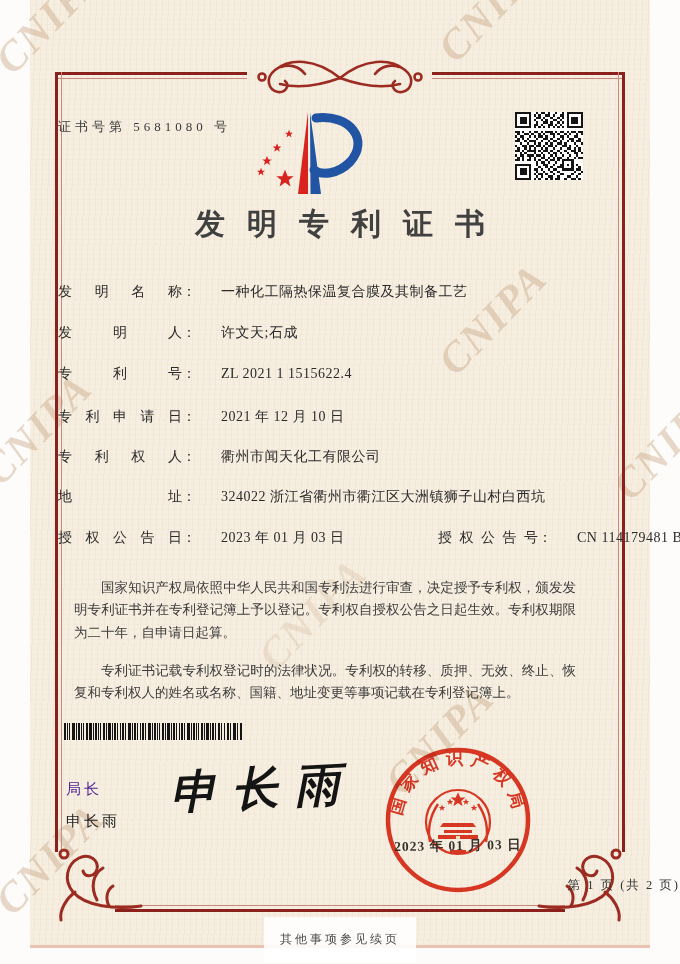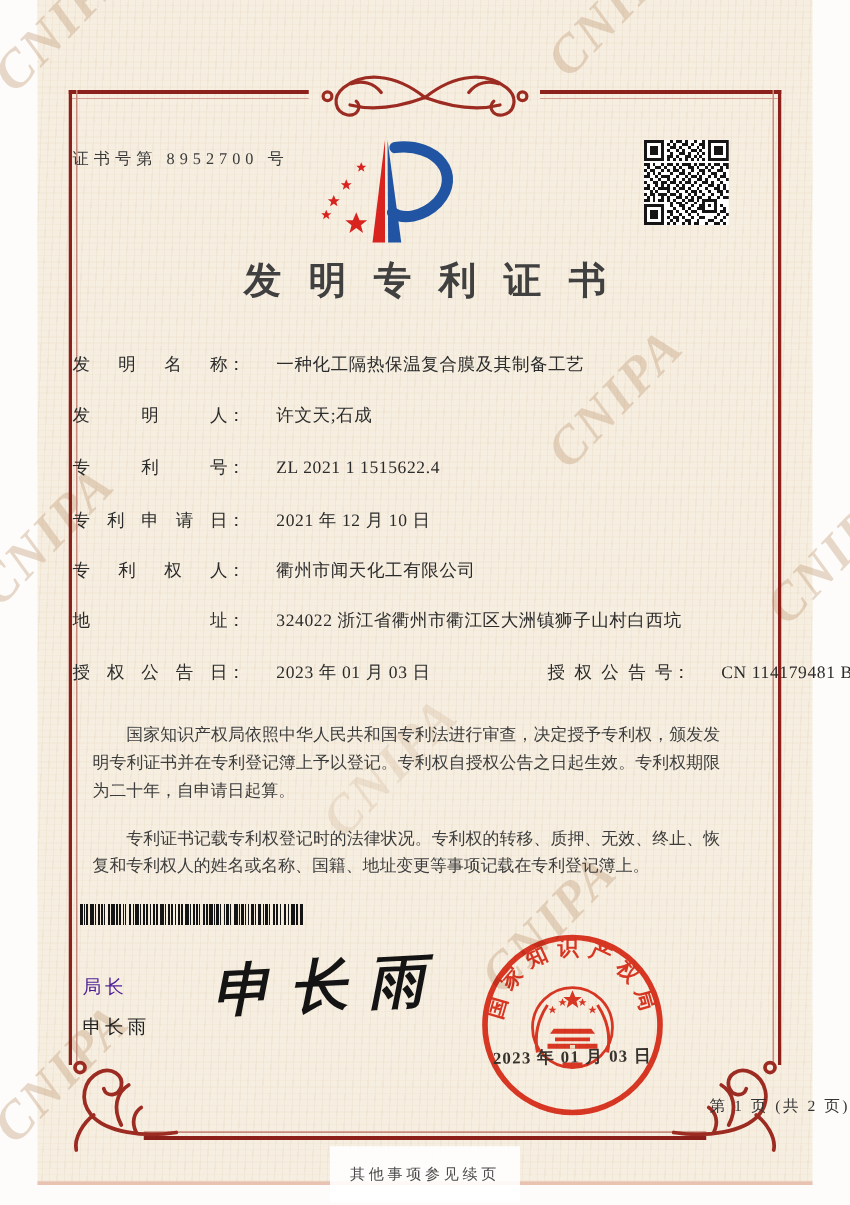--- a/index.html
+++ b/index.html
@@ -105,21 +105,21 @@
 </svg>
 <svg class="orn" style="left:45px;top:836px" width="100" height="90" viewBox="0 0 100 90">
   <use href="#corner-fl"></use>
 </svg>
 <svg class="orn" style="left:535px;top:836px" width="100" height="90" viewBox="0 0 100 90">
   <use href="#corner-fl" transform="translate(100,0) scale(-1,1)"></use>
 </svg>
 
 <div class="content">
 
-  <div class="abs certno">证书号第 8952700 号</div>
+  <div class="abs certno">证书号第 5681080 号</div>
 
   <svg class="logo" viewBox="0 0 132 100">
     <polygon points="60,12 50,94 60,94" fill="#d8231f"></polygon>
     <polygon points="62,12 62.5,94 73,94" fill="#2155a3"></polygon>
     <path d="M68,18 C102,14 122,40 102,62 C90,74 74,76 66,70" stroke="#2155a3" stroke-width="9" stroke-linecap="round" fill="none"></path>
     <g fill="#d8231f">
       <use href="#star" transform="translate(41,34) scale(0.42)"></use>
       <use href="#star" transform="translate(29,48) scale(0.46)"></use>
       <use href="#star" transform="translate(19,61) scale(0.50)"></use>
       <use href="#star" transform="translate(13,72) scale(0.42)"></use>

